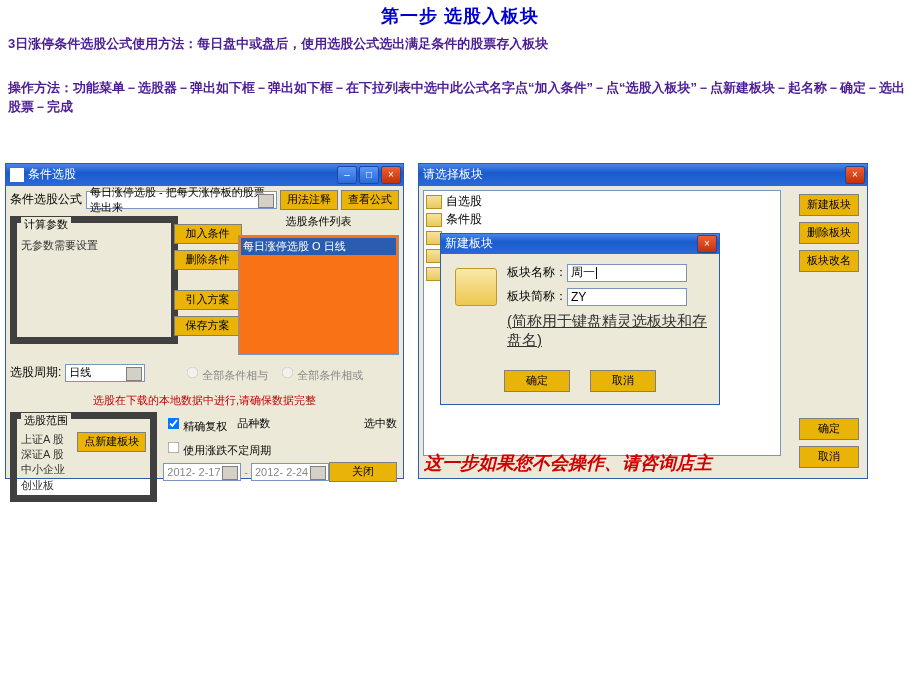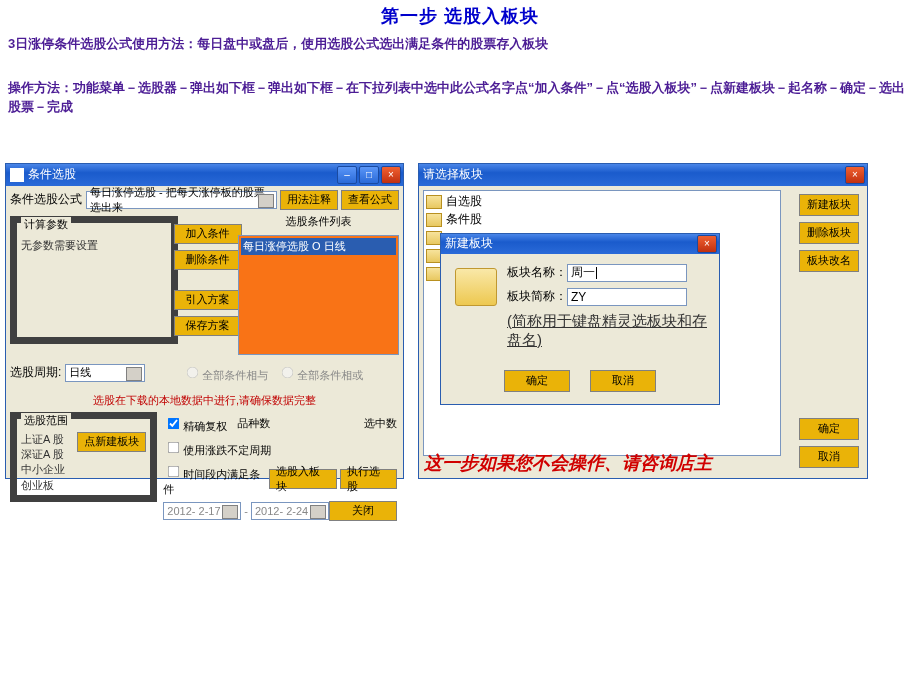--- a/index.html
+++ b/index.html
@@ -218,25 +218,20 @@
         <div style="flex:1;padding:4px 2px 0 6px;font-size:11px">
           <div class="row">
             <label><input type="checkbox" class="cb" checked="" style=""><span>精确复权</span></label>
             <span style="margin-left:10px">品种数</span>
             <span style="margin-left:auto">选中数</span>
           </div>
           <div class="row">
               <label><input type="checkbox" class="cb" style=""><span>使用涨跌不定周期</span></label>
             </div>
           <div class="row">
-            <label><input type="checkbox" class="cb" style=""><span>时间段内满足条件</span></label>
-            <div class="btn" style="margin-left:auto">选股入板块</div>
-            <div class="btn">执行选股</div>
-          </div>
-          <div class="row">
             <div class="combo" style="flex:0 0 78px;color:#888">
                 <span>2012- 2-17</span>
               </div>
             <span style="margin:0 3px;color:#888">-</span>
             <div class="combo" style="flex:0 0 78px;color:#888">
                 <span>2012- 2-24</span>
               </div>
             <div class="btn" style="margin-left:auto;width:68px">关闭</div>
           </div>
         </div>

